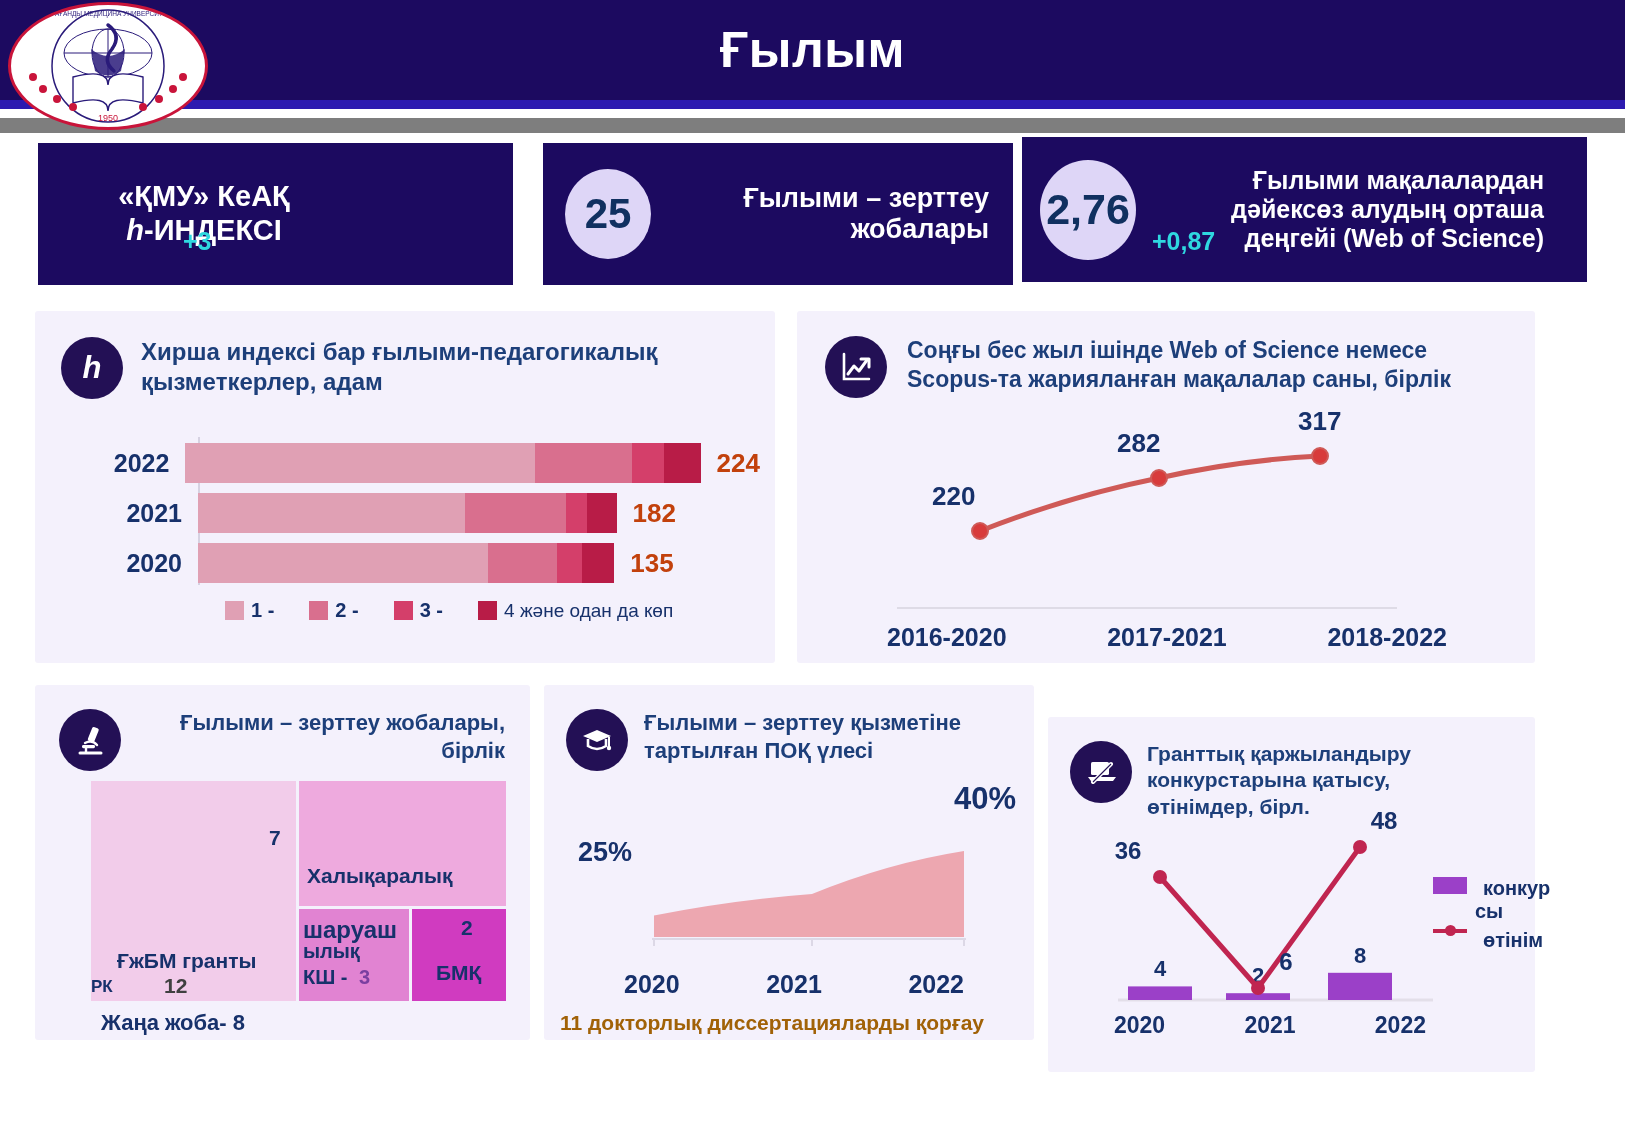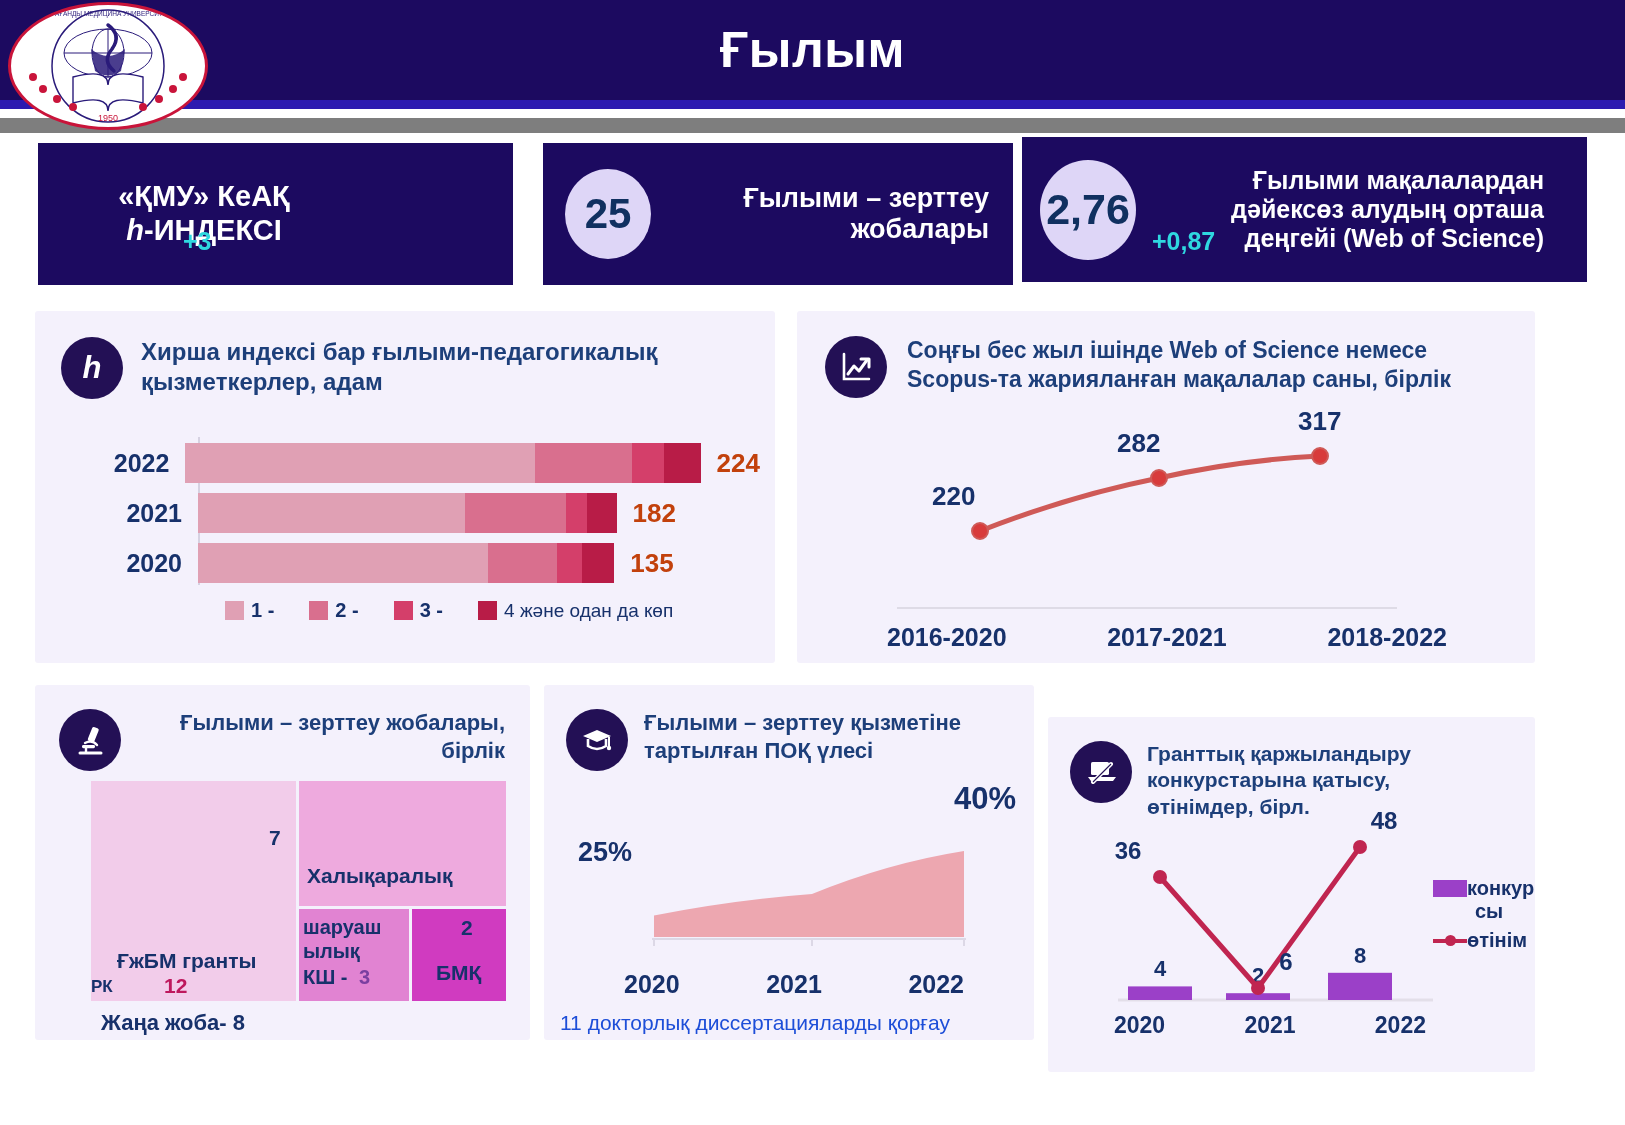--- a/index.html
+++ b/index.html
@@ -147,21 +147,21 @@
   #p4 .panel-head { padding: 24px 0 0 22px; }
   #p4 .panel-title { font-size: 22px; margin-left: 16px; width: 370px; }
   .area-wrap { position: absolute; left: 0; top: 100px; width: 490px; height: 190px; }
   .area-xlabels {
     position: absolute; left: 80px; top: 285px; width: 340px;
     display: flex; justify-content: space-between;
     color: #17316b; font-weight: bold; font-size: 25px;
   }
   .area-caption {
     position: absolute; left: 16px; top: 326px;
-    color: #1d4ed8; font-weight: normal; font-size: 21px;
+    color: #a16207; font-weight: bold; font-size: 21px;
   }
   .area-lbl-left {
     position: absolute; left: 34px; top: 152px;
     color: #17316b; font-weight: bold; font-size: 27px;
   }
   .area-lbl-right {
     position: absolute; left: 410px; top: 96px;
     color: #17316b; font-weight: bold; font-size: 31px;
   }
 
@@ -171,21 +171,21 @@
   .combo-wrap { position: absolute; left: 0; top: 95px; width: 487px; height: 215px; }
   .combo-xlabels {
     position: absolute; left: 66px; top: 295px; width: 312px;
     display: flex; justify-content: space-between;
     color: #17316b; font-weight: bold; font-size: 23px;
   }
   .combo-legend {
     position: absolute; left: 385px; top: 160px; width: 100px;
     color: #17316b; font-weight: bold; font-size: 20px;
   }
-  .cl-row { display: flex; align-items: center; gap: 0; }
+  .cl-row { display: flex; align-items: flex-start; gap: 16px; }
   .cl-sw-bar { width: 34px; height: 17px; background: #9b40c8; flex: none; }
   .cl-sw-line { width: 34px; height: 4px; background: #c02550; position: relative; flex: none; }
   .cl-sw-line::after {
     content: ""; position: absolute; left: 12px; top: -4px;
     width: 11px; height: 11px; border-radius: 50%; background: #c02550;
   }
   .cl-wrap2 { margin-left: 42px; }
 </style>
 </head>
 <body>
@@ -346,24 +346,24 @@
       </div>
       <div class="panel-title">Ғылыми – зерттеу жобалары, бірлік</div>
     </div>
     <div class="tm" id="treemap-host">
         <div class="tm-cell" style="left: 0px; top: 0px; width: 205px; height: 220px; background: rgb(242, 204, 234);"></div>
         <div class="tm-cell" style="left: 208px; top: 0px; width: 207px; height: 125px; background: rgb(238, 170, 222);"></div>
         <div class="tm-cell" style="left: 208px; top: 128px; width: 110px; height: 92px; background: rgb(225, 131, 210);"></div>
         <div class="tm-cell" style="left: 321px; top: 128px; width: 94px; height: 92px; background: rgb(208, 59, 192);"></div>
         <div class="tm-label" style="left: 26px; top: 168px; font-size: 21px; color: rgb(23, 49, 107);">ҒжБМ гранты</div>
         <div class="tm-label" style="left: 0px; top: 196px; font-size: 17px; color: rgb(23, 49, 107);">РК</div>
-        <div class="tm-label" style="left: 73px; top: 193px; font-size: 21px; color: #be185d;">12</div>
+        <div class="tm-label" style="left: 73px; top: 193px; font-size: 21px; color: #404040;">12</div>
         <div class="tm-label" style="left: 178px; top: 45px; font-size: 21px; color: rgb(23, 49, 107);">7</div>
         <div class="tm-label" style="left: 216px; top: 83px; font-size: 21px; color: rgb(23, 49, 107);">Халықаралық</div>
-        <div class="tm-label" style="left: 212px; top: 135px; font-size: 20px; color: rgb(23, 49, 107);">шаруаш</div>
+        <div class="tm-label" style="left: 212px; top: 135px; font-size: 24px; color: rgb(23, 49, 107);">шаруаш</div>
         <div class="tm-label" style="left: 212px; top: 159px; font-size: 20px; color: rgb(23, 49, 107);">ылық</div>
         <div class="tm-label" style="left: 212px; top: 185px; font-size: 20px; color: rgb(23, 49, 107);">КШ -</div>
         <div class="tm-label" style="left: 268px; top: 185px; font-size: 20px; color: rgb(122, 63, 160);">3</div>
         <div class="tm-label" style="left: 370px; top: 135px; font-size: 21px; color: rgb(23, 49, 107);">2</div>
         <div class="tm-label" style="left: 345px; top: 180px; font-size: 21px; color: rgb(23, 49, 107);">БМҚ</div>
       </div>
     <div class="tm-caption">Жаңа жоба- 8</div>
   </div>
 
   <div class="panel" id="p4">

